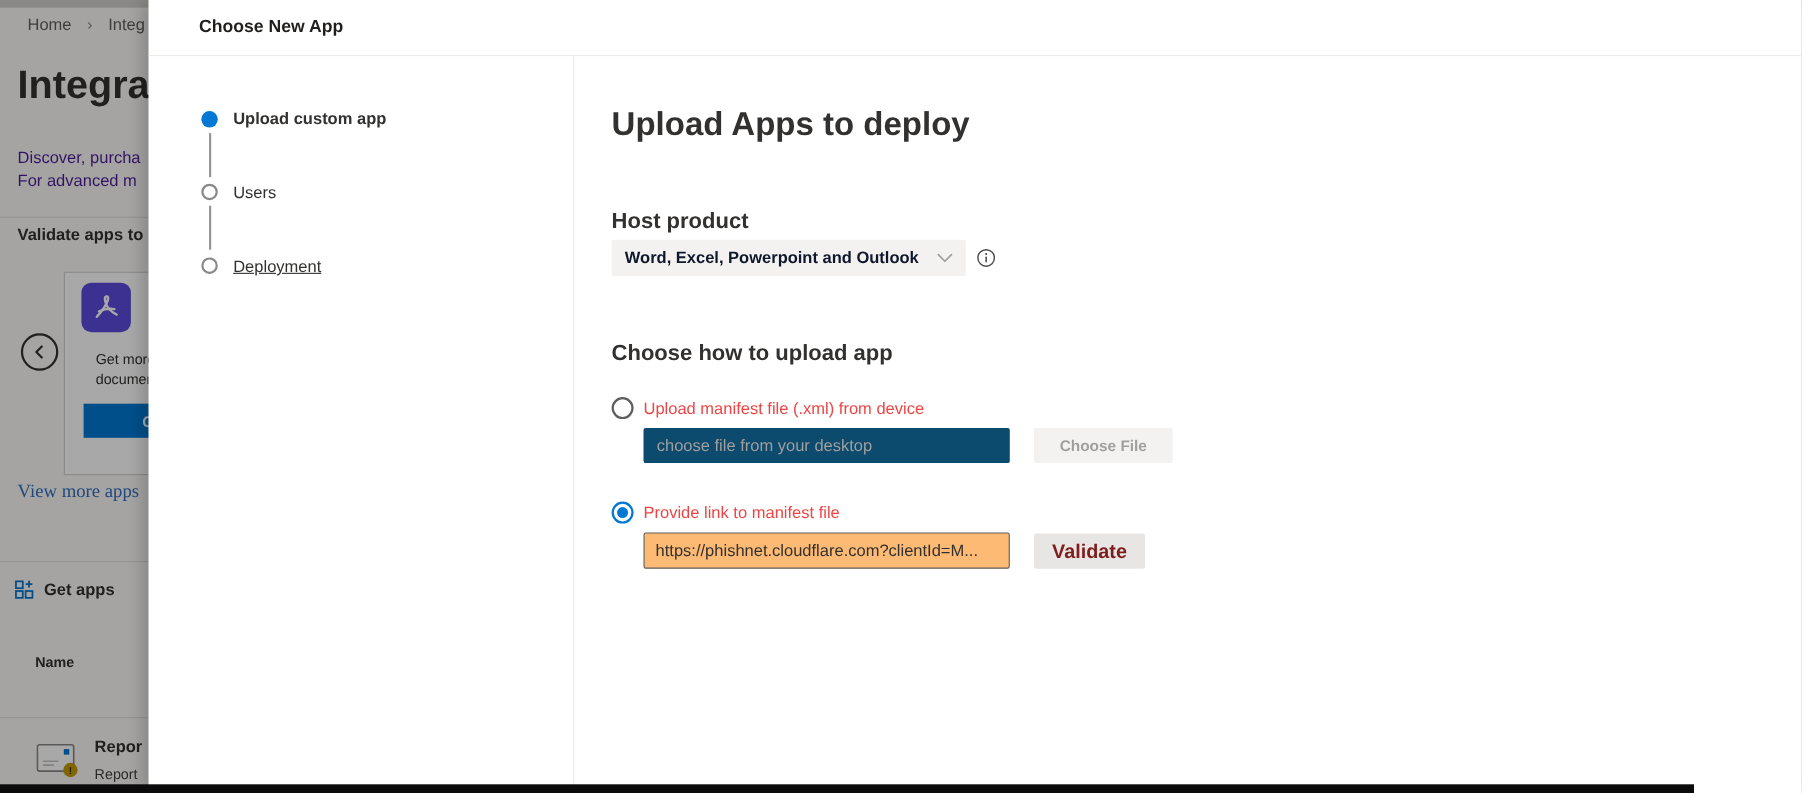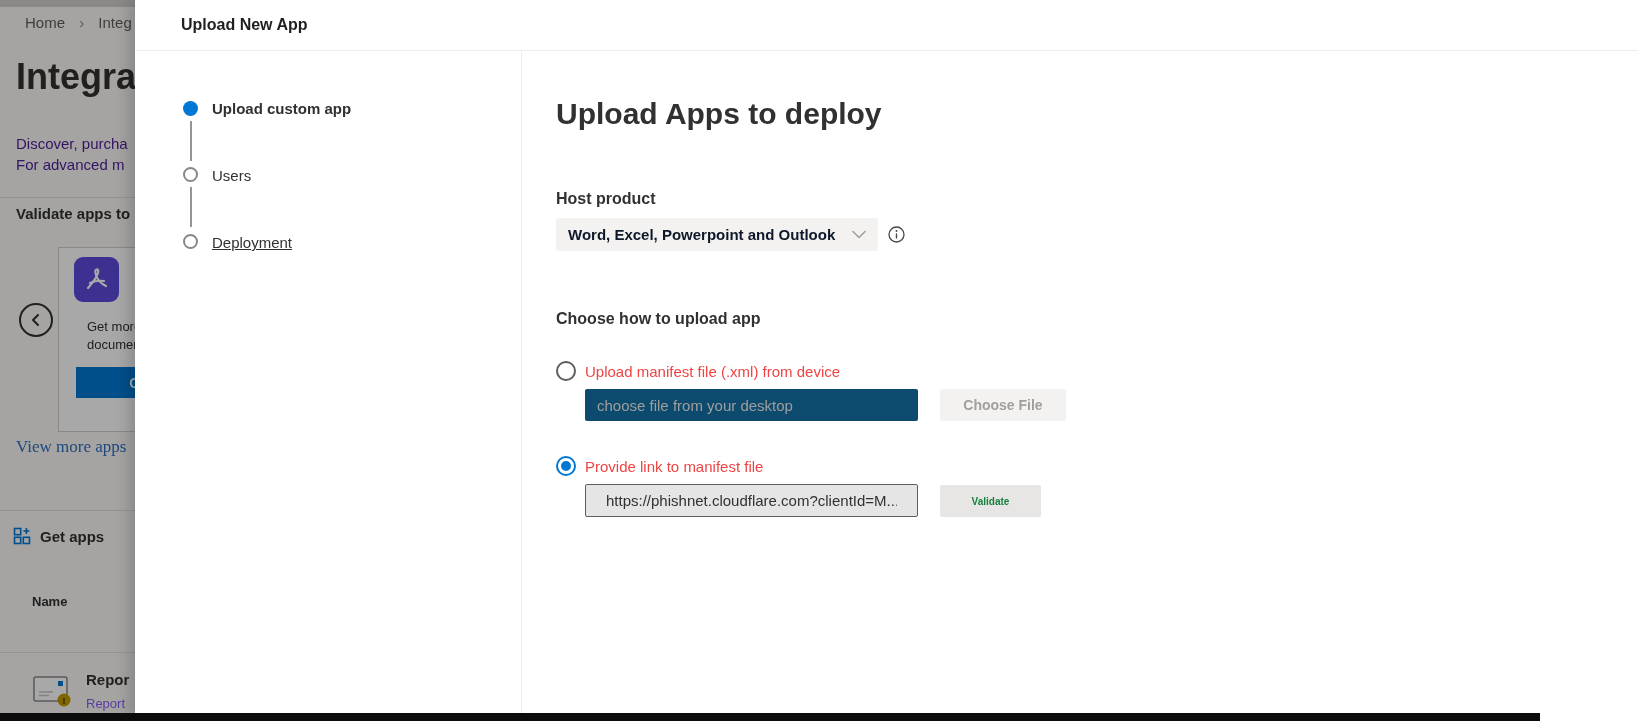--- a/index.html
+++ b/index.html
@@ -28,21 +28,21 @@
     border:2px solid #323130; background:transparent; display:flex; align-items:center; justify-content:center; }
   .view-more { left:16px; top:437px; font-family:"Liberation Serif", serif; font-size:17px;
     color:#2f6fbe; text-decoration:none; white-space:nowrap; }
   .d2 { left:0; top:510px; width:600px; }
   .get-apps { left:13px; top:527px; display:flex; align-items:center; gap:8px;
     font-size:15px; font-weight:600; color:#323130; white-space:nowrap; }
   .name-hd { left:32px; top:594px; font-size:13px; font-weight:700; color:#323130; }
   .d3 { left:0; top:652px; width:600px; }
   .app-row-icon { left:33px; top:674px; }
   .row-title { left:86px; top:671px; font-size:15px; font-weight:700; color:#323130; white-space:nowrap; }
-  .row-sub { left:86px; top:696px; font-size:13px; color:#8b5cf6; white-space:nowrap; }
+  .row-sub { left:86px; top:696px; font-size:13px; color:#404040; white-space:nowrap; }
 
   .scrim { left:0; top:0; width:1638px; height:721px; background:rgba(0,0,0,0.34); z-index:2; }
 
   
   .panel { left:135px; top:0; width:1503px; height:721px; background:#fff; z-index:3;
     box-shadow:-6px 0 14px rgba(0,0,0,0.18); }
   .panel-title { left:46px; top:16px; font-size:16px; font-weight:700; color:#201f1e; white-space:nowrap; }
   .panel-hdiv { left:0; top:50px; width:1503px; height:1px; background:#ececeb; }
   .panel-vdiv { left:386px; top:51px; width:1px; height:670px; background:#ececeb; }
 
@@ -54,45 +54,45 @@
   .step-line { left:55px; width:2px; background:#979593; }
   .sl1 { top:121px; height:40px; }
   .sl2 { top:187px; height:40px; }
   .step-lb { font-size:15px; color:#323130; white-space:nowrap; }
   .lb1 { left:77px; top:100px; font-weight:700; }
   .lb2 { left:77px; top:167px; }
   .lb3 { left:77px; top:234px;text-decoration:underline; }
 
   
   .form-h1 { left:421px; top:97px; font-size:30px; font-weight:700; color:#323130; white-space:nowrap; }
-  .lbl { font-size:16px; font-weight:700; color:#323130; white-space:nowrap;text-align:center; }
+  .lbl { font-size:20px; font-weight:700; color:#323130; white-space:nowrap;text-align:center; }
   .host-lbl { left:421px; top:190px; }
   .dropdown { left:421px; top:218px; width:322px; height:33px; background:#f3f2f1; border-radius:2px;
     display:flex; align-items:center; padding:0 12px; }
   .dropdown .dd-text { flex:1; font-size:15px; color:#0f172a; overflow:hidden; white-space:nowrap;font-weight:bold; }
   .info-btn { left:753px; top:226px; width:17px; height:17px; background:none; border:none; padding:0; }
   .choose-lbl { left:421px; top:310px; }
 
   .radio { width:20px; height:20px; border-radius:50%; background:#fff; }
   .radio-off { left:421px; top:361px; border:2px solid #605e5c; }
   .radio-on { left:421px; top:456px; border:2px solid #0078d4; display:flex; align-items:center; justify-content:center; }
   .radio-on .dot { width:10px; height:10px; border-radius:50%; background:#0078d4; }
   .opt-lb { font-size:15px; color:#ef4444; white-space:nowrap; }
   .opt1-lb { left:450px; top:363px; }
   .opt2-lb { left:450px; top:458px; }
 
   .file-input { left:450px; top:389px; width:333px; height:32px; background:#0c4a6e; border:none;
     border-radius:2px; padding:0 12px; font-size:15px; color:#a19f9d; font-family:"Liberation Sans", sans-serif; }
   .file-input::placeholder { color:#a19f9d; opacity:1; }
   .choose-file-btn { left:805px; top:389px; width:126px; height:32px; background:#f3f2f1; border:none;
     border-radius:2px; font-size:14px; font-weight:600; color:#a19f9d; }
-  .url-input { left:450px; top:484px; width:333px; height:33px; background:#e5e5e5; border:1px solid #605e5c;
-    border-radius:2px; padding:0 20px; font-size:15px; color:#323130; font-family:"Liberation Sans", sans-serif; }
+  .url-input { left:450px; top:484px; width:333px; height:33px; background:#fdba74; border:1px solid #605e5c;
+    border-radius:2px; padding:0 10px; font-size:15px; color:#323130; font-family:"Liberation Sans", sans-serif; }
   .validate-btn { left:805px; top:485px; width:101px; height:32px; background:#e8e6e4; border:none;
-    border-radius:2px; font-size:10px; font-weight:700; color:#15803d; }
+    border-radius:2px; font-size:18px; font-weight:700; color:#7f1d1d; }
 
   .bottom-bar { left:0; top:713px; width:1540px; height:8px; background:#0b0b0b; z-index:5; }
 </style>
 </head>
 <body>
 
 <div class="stage">
 
   <div class="abs bg-page">
     <div class="abs top-strip"></div>
@@ -160,21 +160,21 @@
         <text x="31" y="29.5" font-size="9" font-weight="bold" fill="#3b2f00" text-anchor="middle">!</text>
       </svg>
     </div>
     <div class="abs row-title">Repor</div>
     <div class="abs row-sub">Report</div>
   </div>
 
   <div class="abs scrim"></div>
 
   <div class="abs panel">
-    <div class="abs panel-title">Upload New App</div>
+    <div class="abs panel-title">Choose New App</div>
     <div class="abs panel-hdiv"></div>
     <div class="abs panel-vdiv"></div>
 
     <div>
       <div class="abs step-dot dot-active"></div>
       <div class="abs step-line sl1"></div>
       <div class="abs step-dot dot-open2"></div>
       <div class="abs step-line sl2"></div>
       <div class="abs step-dot dot-open3"></div>
       <div class="abs step-lb lb1">Upload custom app</div>

